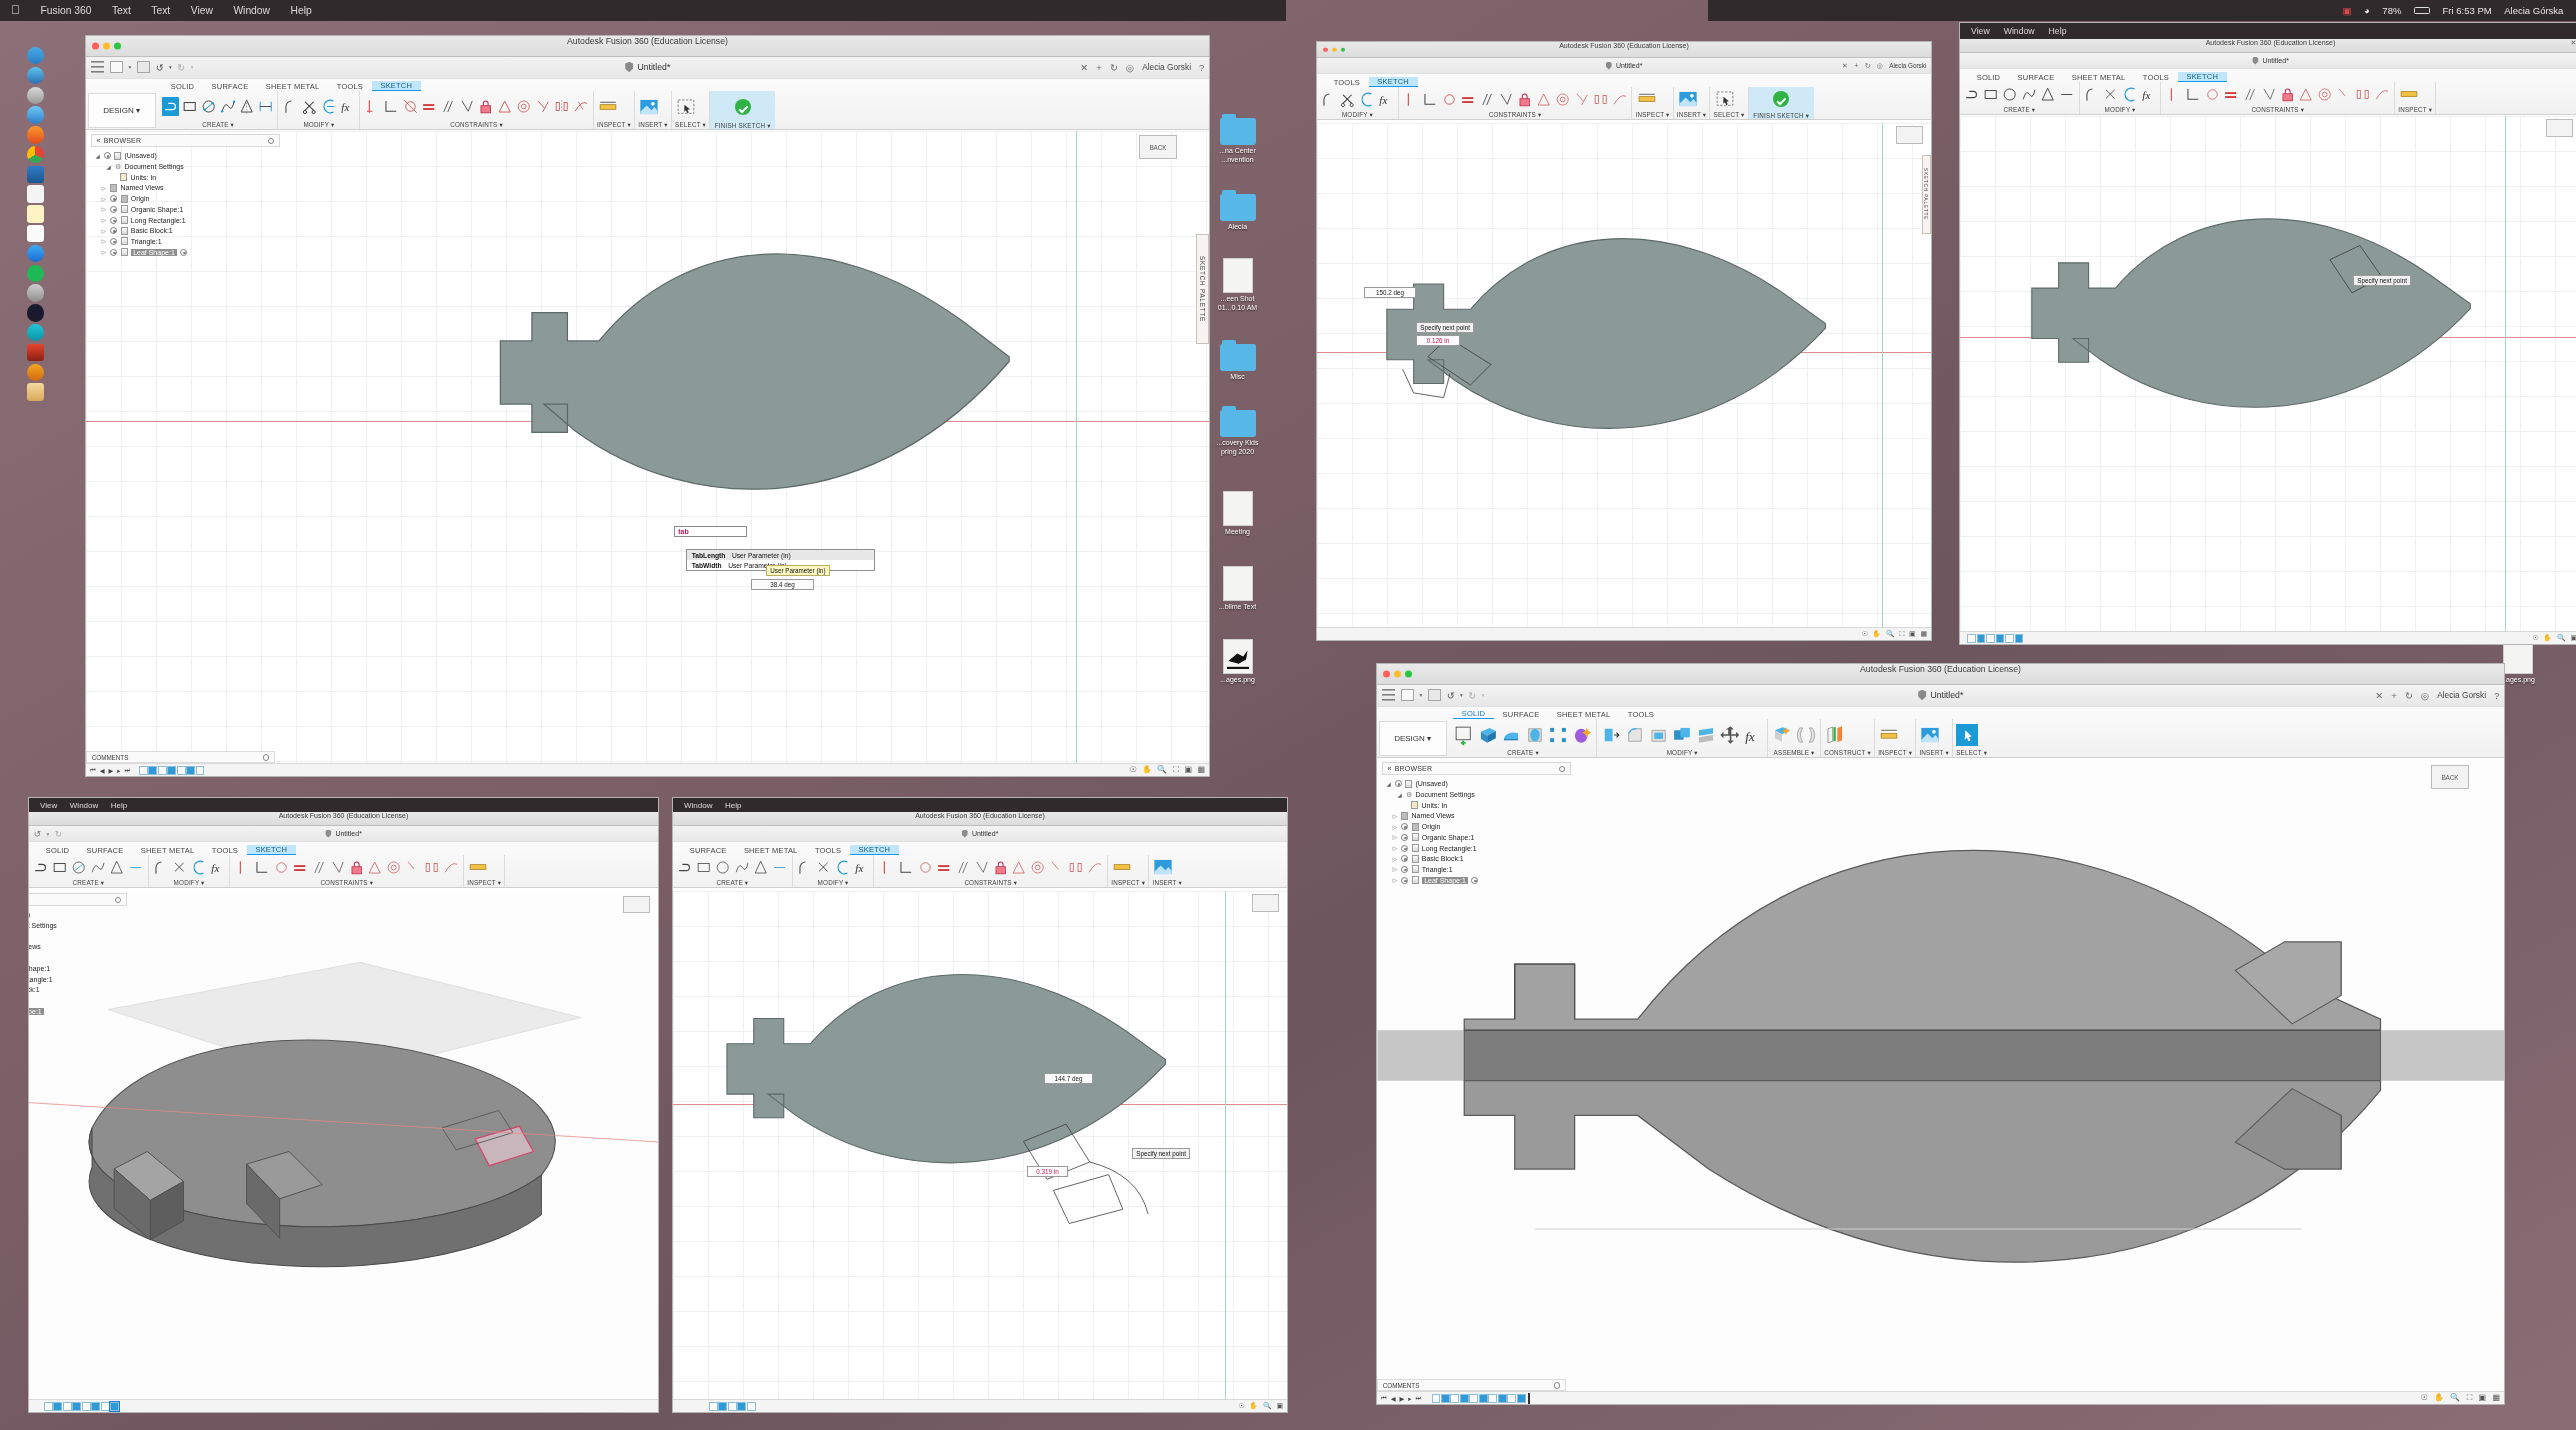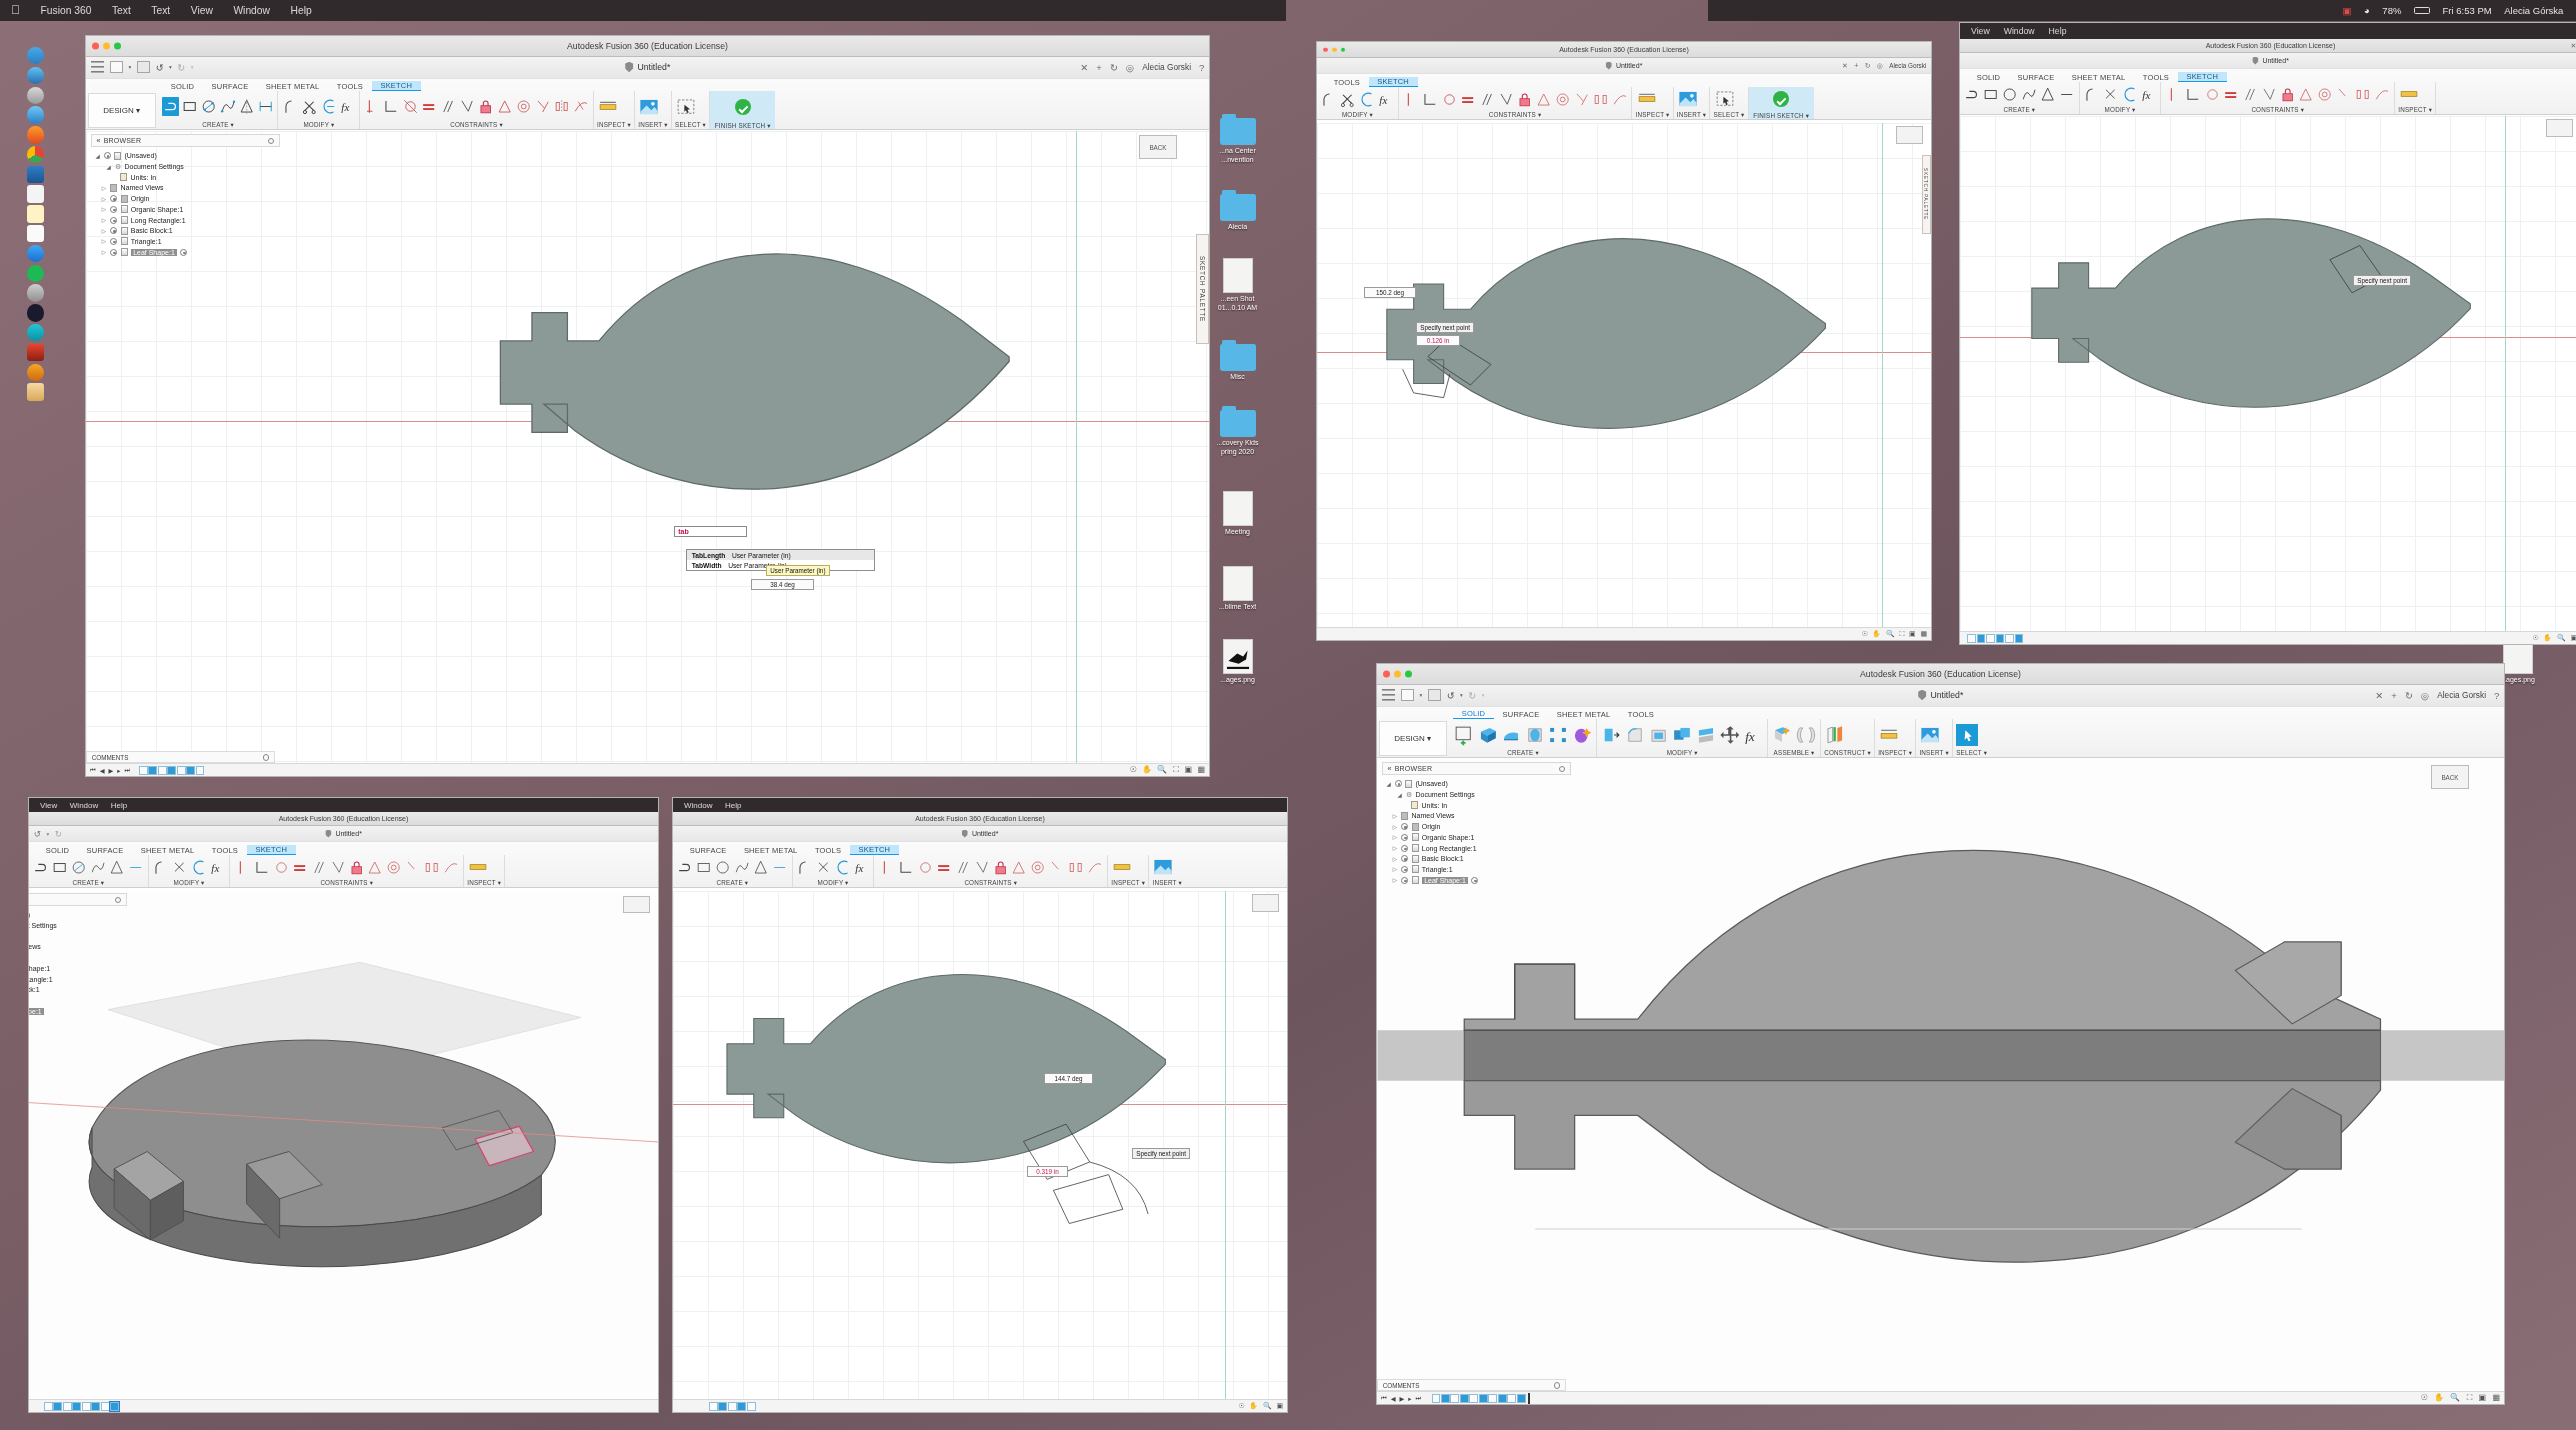--- a/index.html
+++ b/index.html
@@ -7,21 +7,21 @@
   body { position:relative; }
 
   
   .panel { position:absolute; background:#fff; overflow:hidden; }
   .desk  { position:absolute; background:linear-gradient(150deg,#8d7077 0%,#7d6168 35%,#6d555e 60%,#8a6e76 100%); overflow:hidden; }
   .macbar { position:absolute; left:0; right:0; top:0; height:20.5px; background:#312a2d; color:#e8e3e4; font-size:10.3px; display:flex; align-items:center; gap:20.5px; padding:0 11px; }
   .macbar .apple { font-size:12px; }
   .macbar .mi { opacity:.92; }
 
   .titlebar { height:20.5px; background:linear-gradient(#e9e9e9,#dcdcdc); border-bottom:0.8px solid #bdbdbd;
-              display:flex; align-items:center; justify-content:center; font-size:8.7px; color:#3a3a3a; position:relative;}
+              display:flex; align-items:flex-start; justify-content:center; font-size:8.7px; color:#3a3a3a; position:relative;}
   .lights { position:absolute; left:6.3px; top:50%; transform:translateY(-50%); display:flex; gap:4px; }
   .lights i { width:7px; height:7px; border-radius:50%; display:block; }
   .l1{background:#ff5f57}.l2{background:#ffbd2e}.l3{background:#28c840}
 
   .qatrow { height:22px; background:linear-gradient(#f3f3f3,#e7e7e7); display:flex; align-items:center; padding-left:4.7px; gap:5.5px; position:relative; border-bottom:0.8px solid #e0e0e0;}
   .qicon { width:13.4px; height:12px; display:inline-block; position:relative; opacity:.72; }
   .qgrid { background:
       linear-gradient(#555,#555) 0 0/100% 1.6px no-repeat,
       linear-gradient(#555,#555) 0 4.7px/100% 1.6px no-repeat,
       linear-gradient(#555,#555) 0 9.5px/100% 1.6px no-repeat;}

